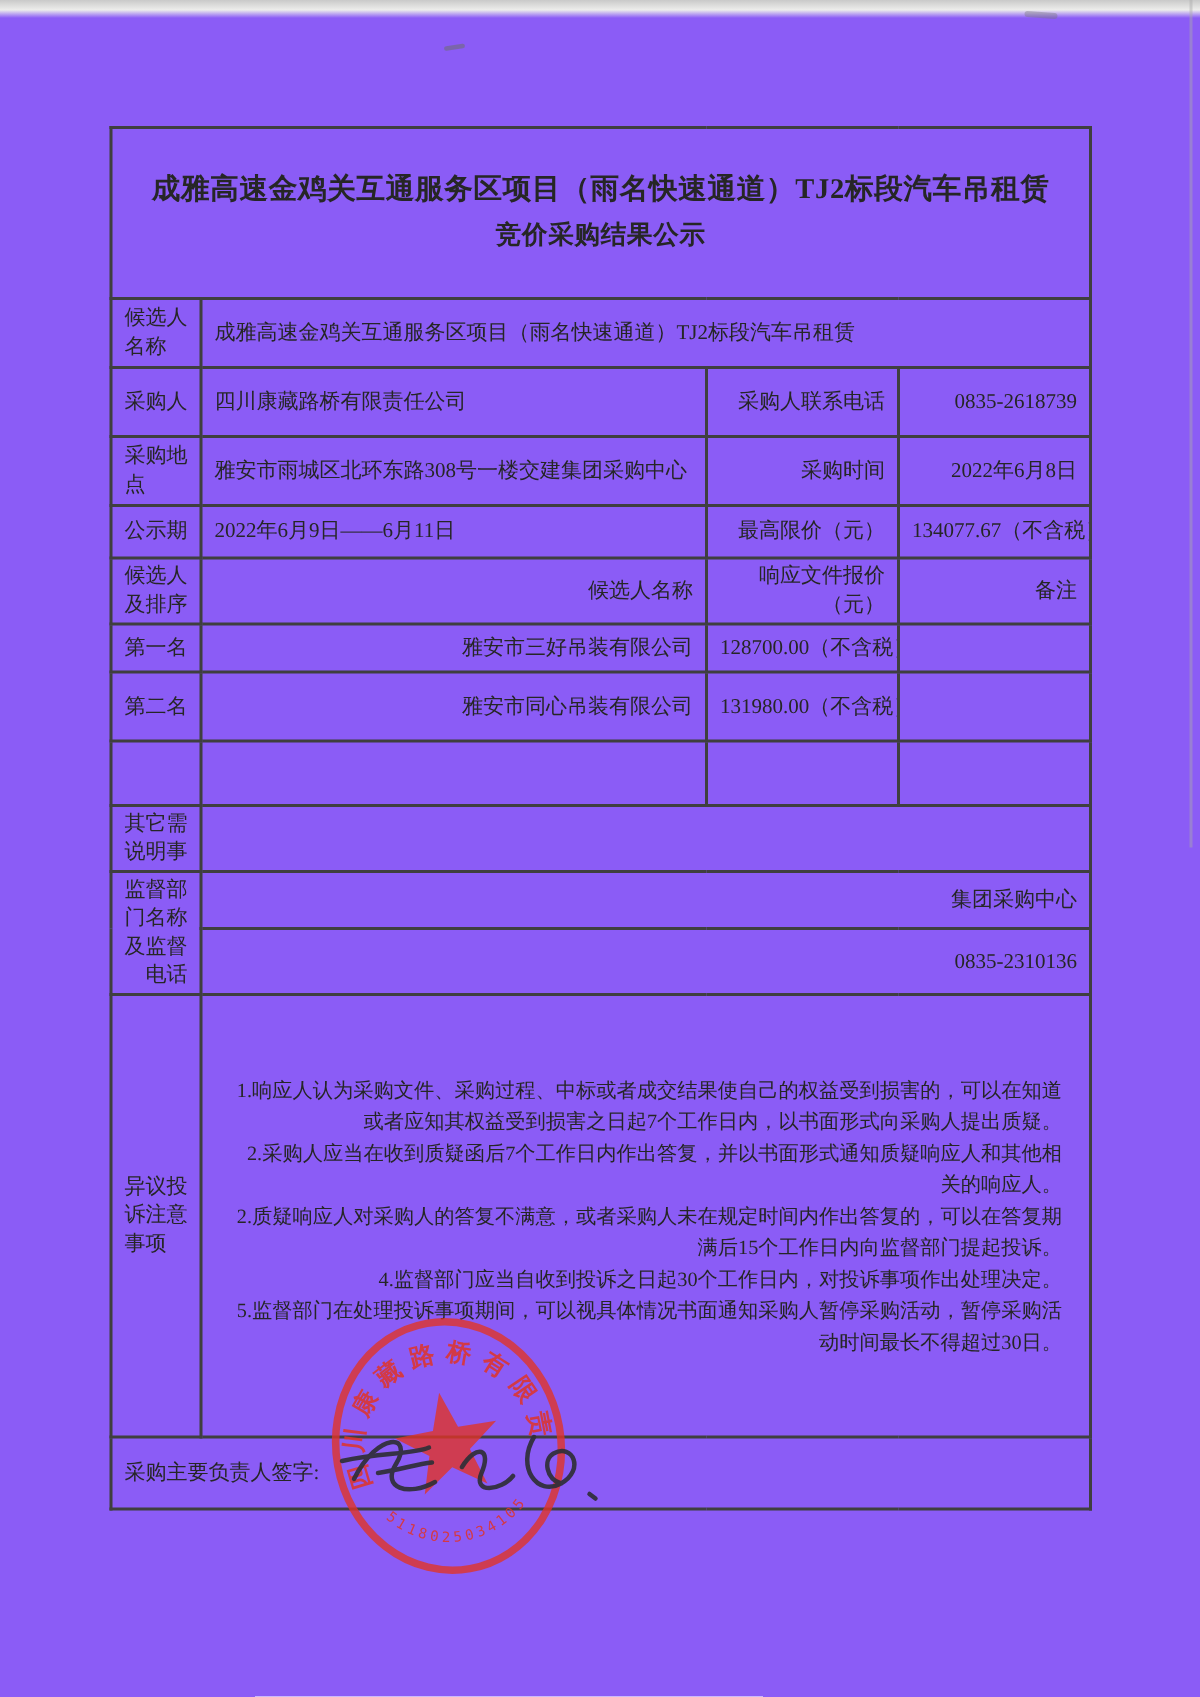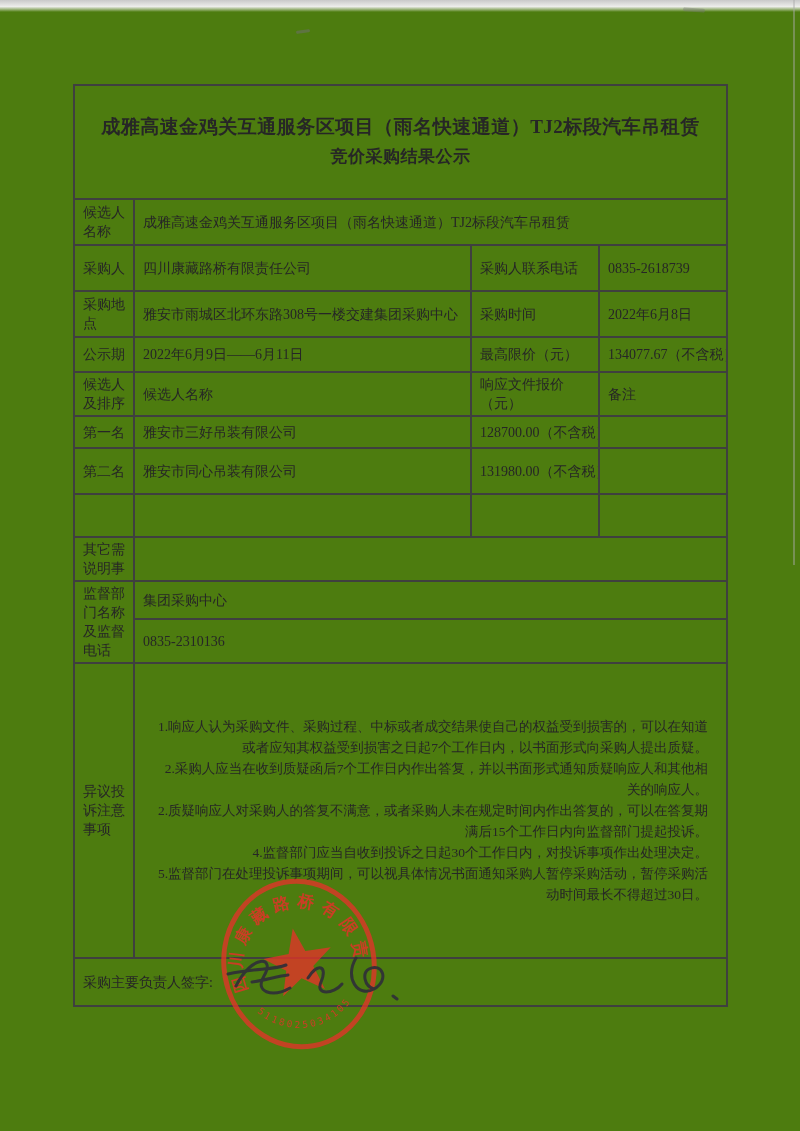--- a/index.html
+++ b/index.html
@@ -1,19 +1,19 @@
 <!DOCTYPE html>
 <html><head>
 <meta charset="utf-8">
 <style>
   html,body{margin:0;padding:0;background:#ffffff;}
   .page{
     position:relative;
     width:800px;height:1131px;
-    background:#4d7c0f;
+    background:#8b5cf6;
     font-family:"Liberation Serif","DejaVu Serif",serif;
     color:#262626;
     overflow:hidden;
   }
   .scan-top{
     position:absolute;top:0;left:0;right:0;height:12px;
     background:linear-gradient(#c9c9c9,#ededeb 55%,rgba(255,255,255,0));
   }
   .scan-right-line{
     position:absolute;top:0;left:793px;width:2px;height:565px;
@@ -31,21 +31,21 @@
     position:absolute;left:73px;top:84px;
     width:653px;border-collapse:collapse;table-layout:fixed;
   }
   table.doc td{
     border:2px solid #3f3f3f;
     font-size:14px;line-height:19px;
     padding:2px 8px;vertical-align:middle;
     overflow:hidden;
   }
   td.labelcell{padding:2px 6px;}
-  td.c{text-align:left;}
+  td.c{text-align:right;}
   .title-cell{text-align:center;font-weight:bold;}
   .title-cell .t1{font-size:19px;line-height:30px;letter-spacing:.5px;}
   .title-cell .t2{font-size:17px;line-height:30px;letter-spacing:.5px;}
   .prewrap{white-space:pre-line;}
   .nowrap{white-space:nowrap;margin-left:16px;}
   .sm{font-size:12.5px;}
   .xs{font-size:12px;}
   .notice-list{padding:0 10px;}
   .notice-list p{margin:0;font-size:13.5px;line-height:21px;text-align:right;}
   .sig-cell{font-size:14px;padding-left:6px;}

